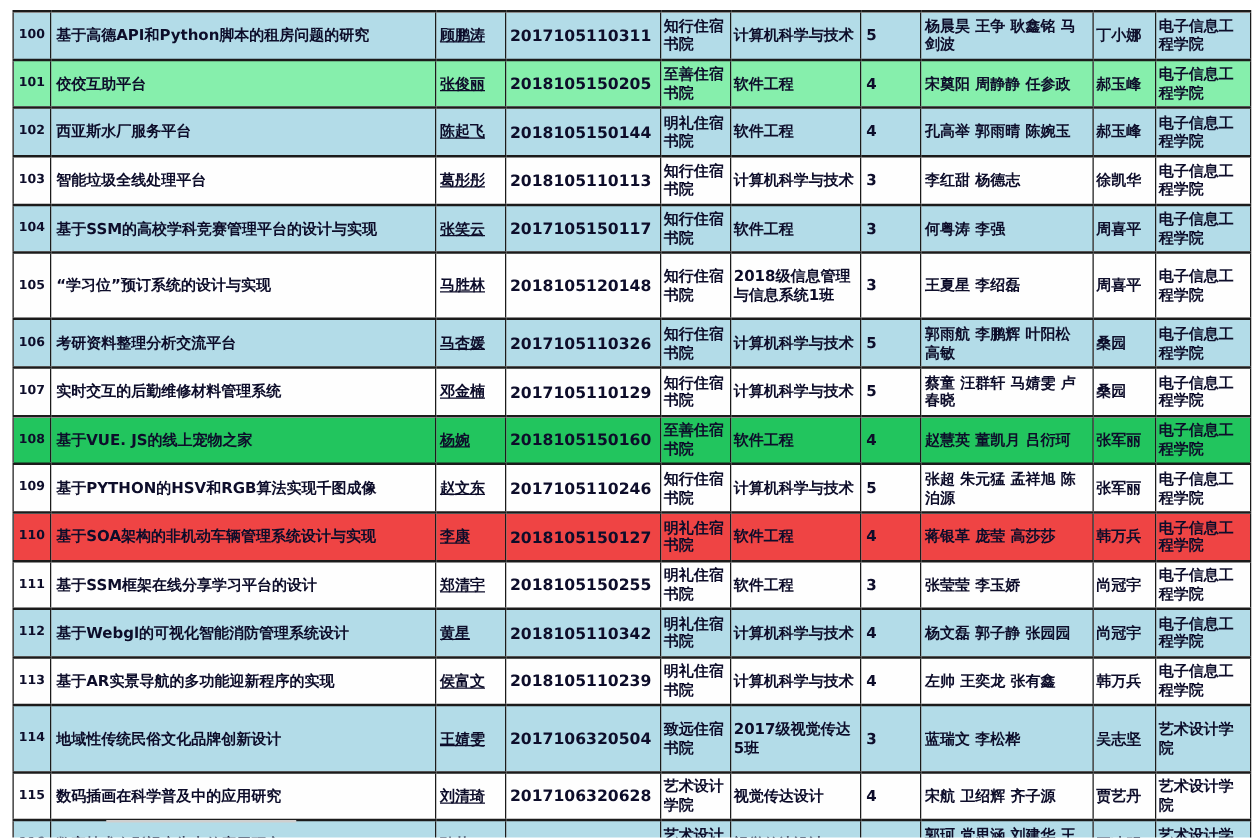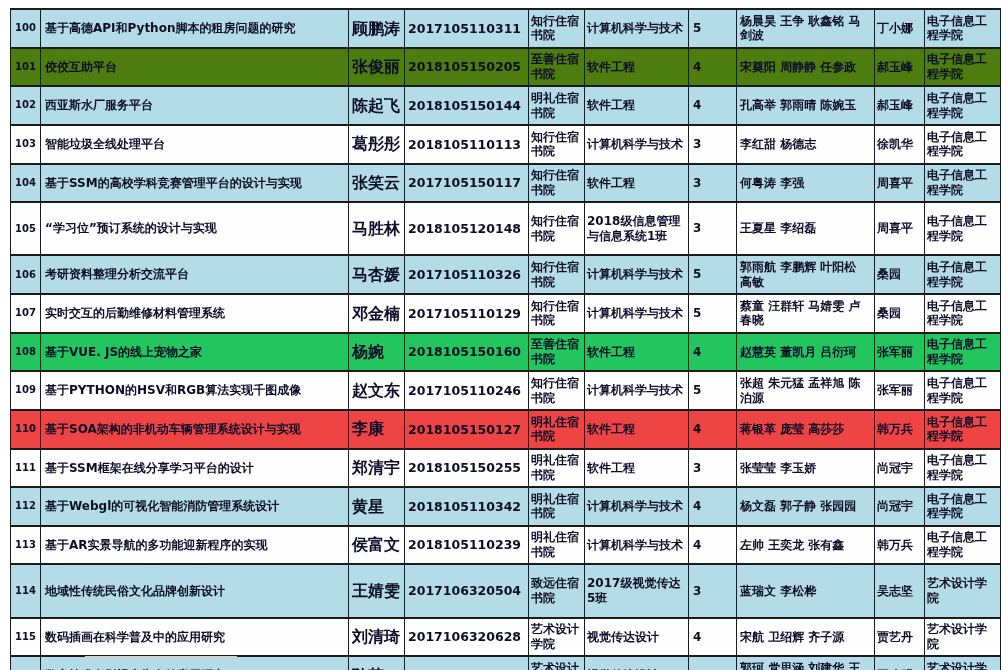--- a/index.html
+++ b/index.html
@@ -24,21 +24,21 @@
     font-size:12px;
     color:#0d0d2a;
     line-height:1.22;
     vertical-align:middle;
     overflow:hidden;
     word-break:break-all;
   }
   tr{height:37.6px;}
   .c-id{text-align:center;font-size:10px;padding:1px 1px;}
   .c-title{padding-left:4px;font-size:12px;}
-  .c-leader{font-size:16px;}
+  .c-leader{font-size:12px;text-decoration:underline;}
   .c-sid{font-size:12.5px;}
   .c-college{padding:1px 2px;}
   .c-major{padding:11px 2px;}
   .c-size{padding-left:4px;}
   .c-members{padding:1px 3px;}
   .c-teacher{padding:1px 2px;}
   .c-school{padding:1px 2px;}
   .stray-line{
     position:absolute;left:85px;top:656px;width:152px;height:2px;
     background:#cfcfcf;
@@ -67,21 +67,21 @@
     <td class="c-title">基于高德API和Python脚本的租房问题的研究</td>
     <td class="c-leader">顾鹏涛</td>
     <td class="c-sid">2017105110311</td>
     <td class="c-college">知行住宿书院</td>
     <td class="c-major">计算机科学与技术</td>
     <td class="c-size">5</td>
     <td class="c-members">杨晨昊 王争 耿鑫铭 马剑波</td>
     <td class="c-teacher">丁小娜</td>
     <td class="c-school">电子信息工程学院</td>
   </tr>
-        <tr style="background: #4d7c0f;">
+        <tr style="background: #86efac;">
     <td class="c-id">101</td>
     <td class="c-title">佼佼互助平台</td>
     <td class="c-leader">张俊丽</td>
     <td class="c-sid">2018105150205</td>
     <td class="c-college">至善住宿书院</td>
     <td class="c-major">软件工程</td>
     <td class="c-size">4</td>
     <td class="c-members">宋奠阳 周静静 任参政</td>
     <td class="c-teacher">郝玉峰</td>
     <td class="c-school">电子信息工程学院</td>

